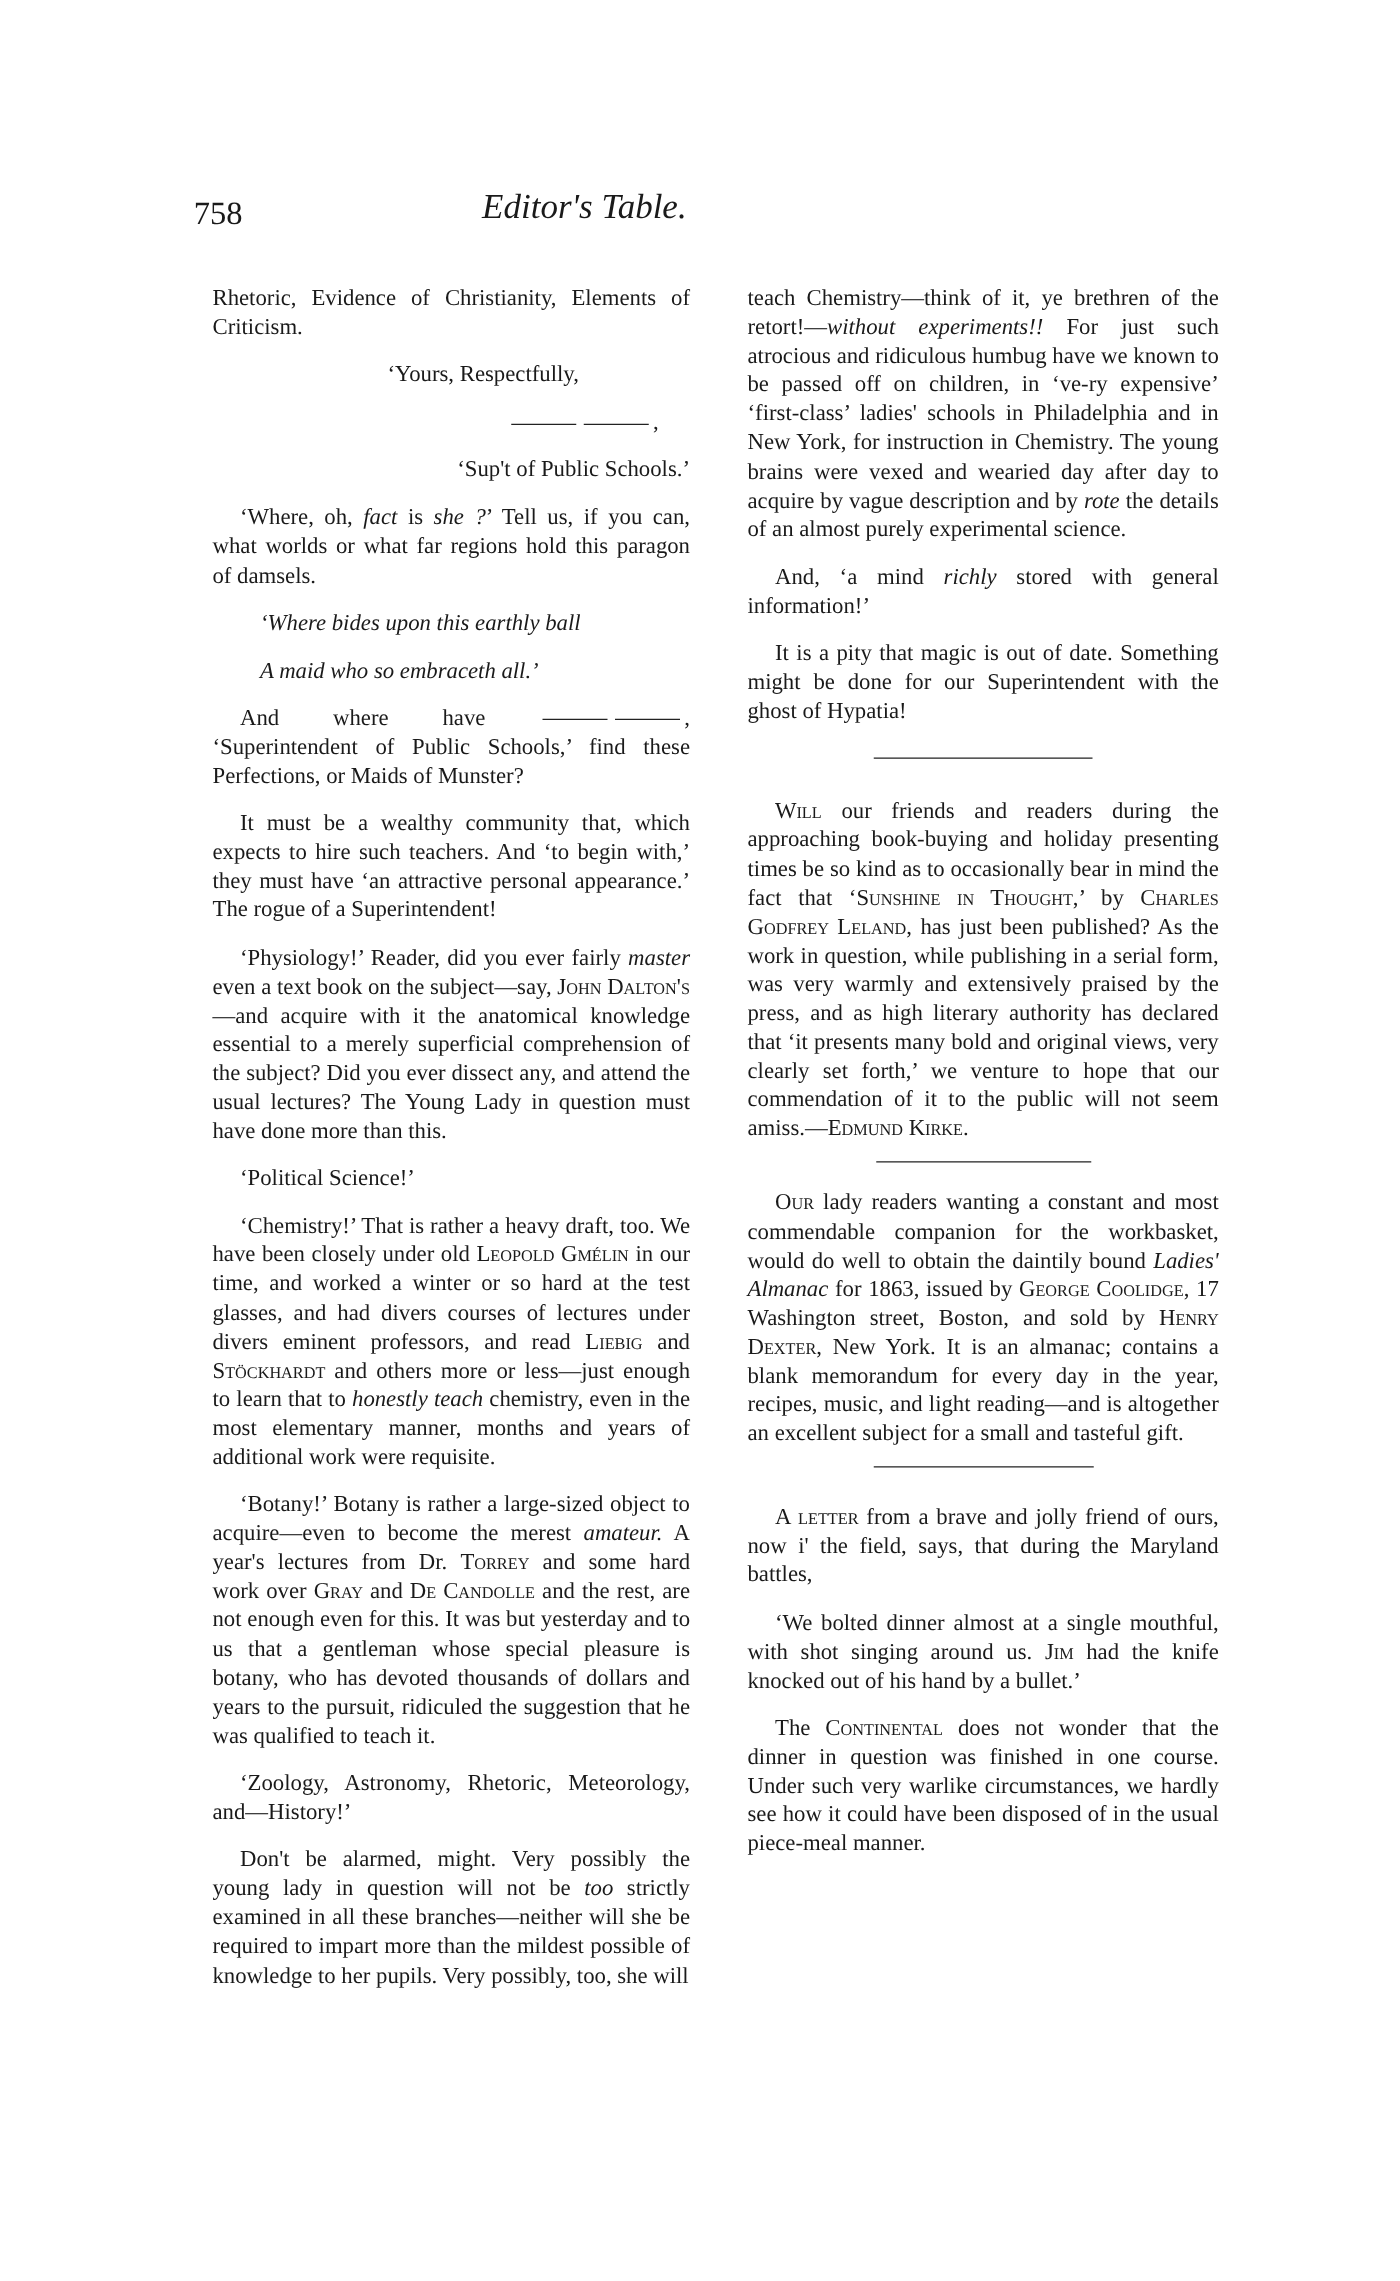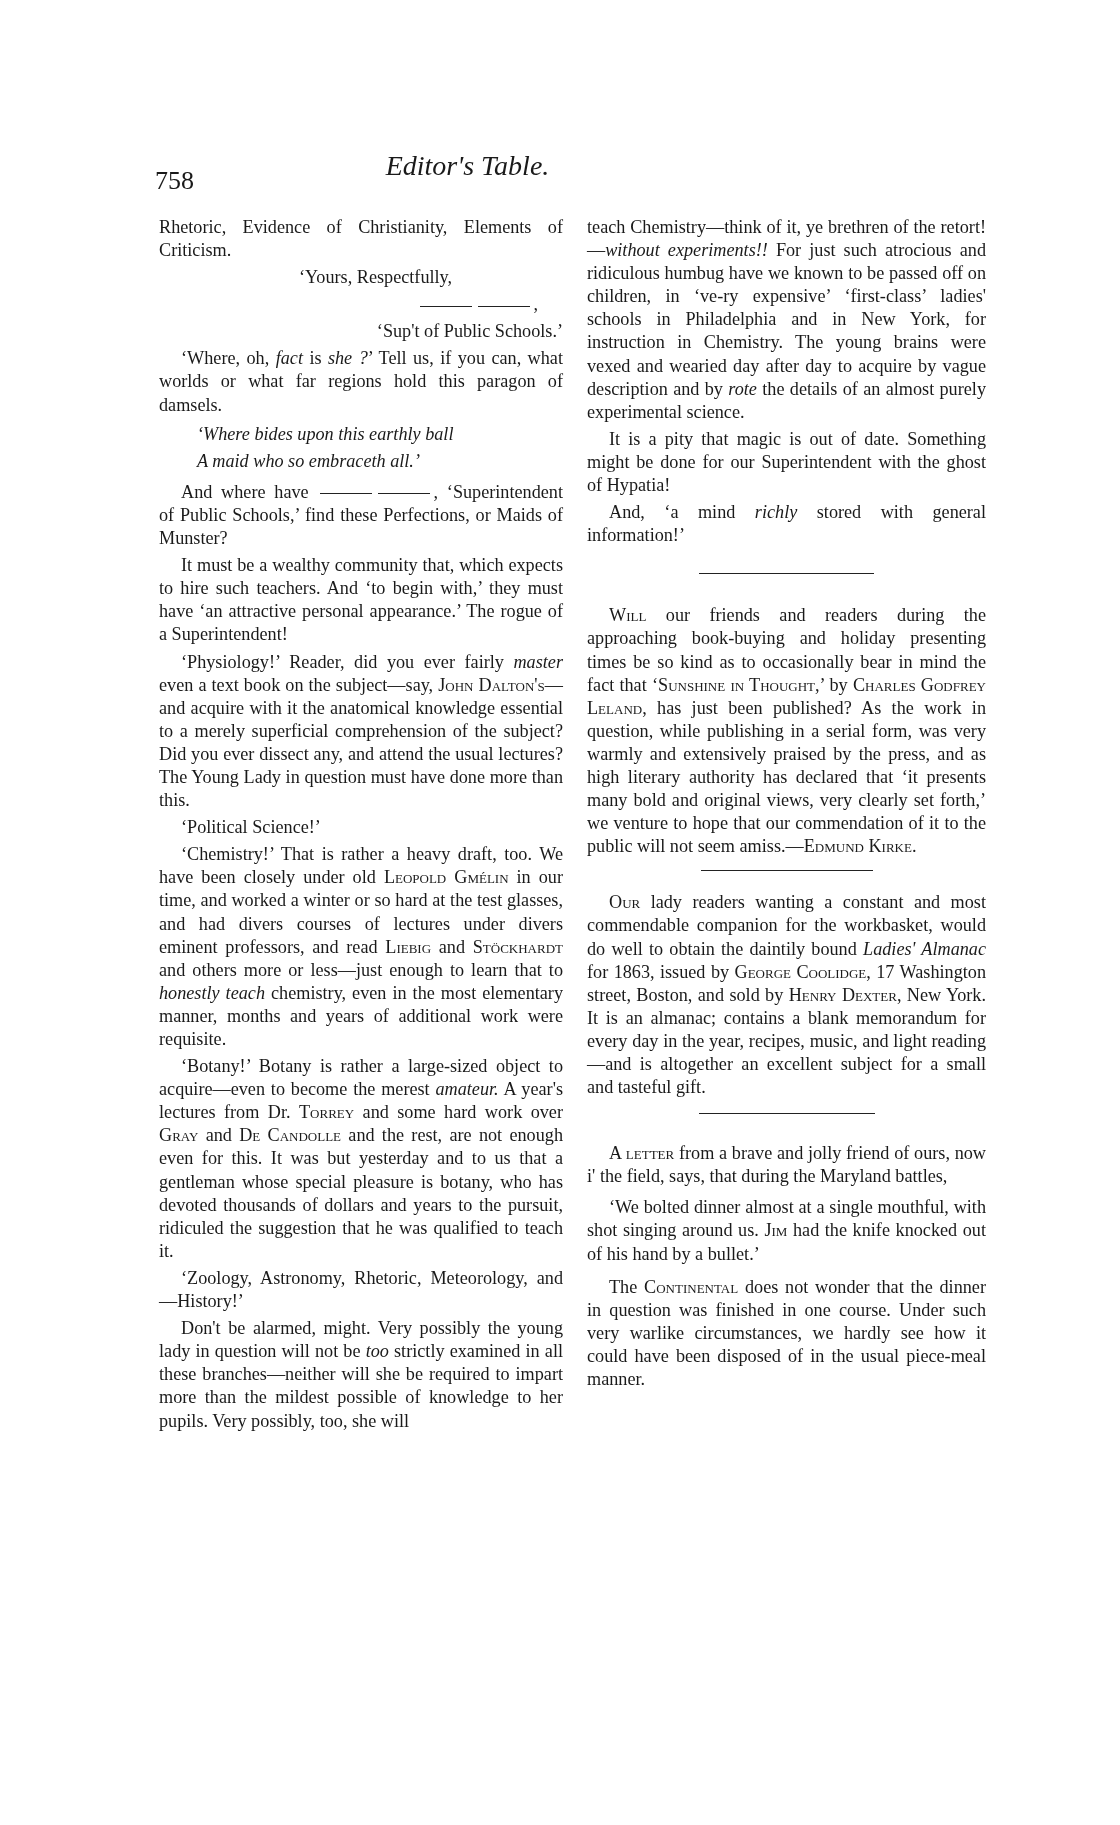--- a/index.html
+++ b/index.html
@@ -1,24 +1,24 @@
 <!DOCTYPE html>
 <html><head>
 <meta charset="utf-8">
 <style>
   html, body { margin: 0; padding: 0; background: #ffffff; }
   body { width: 1120px; height: 1825px; position: relative; overflow: hidden;
          font-family: "Liberation Serif", "DejaVu Serif", serif; color: #1a1a1a; }
-  .page-number { position: absolute; left: 155px; top: 166px; font-size: 26px; }
+  .page-number { position: absolute; left: 155px; top: 156px; font-size: 26px; }
   .running-head { position: absolute; left: 0; width: 895px; top: 150px; text-align: center;
                   font-size: 28px; font-style: italic; padding-left: 40px; box-sizing: border-box; }
   .col { position: absolute; top: 212px; font-size: 18.2px; line-height: 23.1px; text-align: justify; hyphens: manual; }
   .col-left { left: 155px; width: 412px; }
   .col-right { left: 583px; width: 407px; }
-  .col p { margin: 4px; text-indent: 22px; }
+  .col p { margin: 15px; text-indent: 22px; }
   .col p.noindent { text-indent: 0; }
   .col p.right { text-align: right; text-indent: 0; }
   .col p.sig1 { text-indent: 0; padding-left: 140px; text-align: left; }
   .col p.dashes { text-align: right; text-indent: 0; padding-right: 25px; height: 23px; line-height: 23px; }
   .verse { margin: 6px 0 8px 0; }
   .verse p { text-indent: 0; padding-left: 38px; text-align: left; font-style: italic; }
   .verse p.v2 { padding-left: 38px; }
   .rule { width: 175px; border-top: 1.5px solid #222; margin: 26px auto 30px auto; }
   .rule.r2 { margin: 12px auto 20px auto; width: 172px; }
   .rule.r3 { margin: 14px auto 28px auto; width: 176px; }
@@ -49,22 +49,22 @@
   <p><span>‘Physiology!’ Reader, did you ever fairly </span><i>master</i><span> even a text book on the subject—say, </span><span class="sc">John Dalton's</span><span>—and acquire with it the anatomical knowledge essential to a merely superficial comprehension of the subject? Did you ever dissect any, and attend the usual lectures? The Young Lady in question must have done more than this.</span></p>
   <p>‘Political Science!’</p>
   <p><span>‘Chemistry!’ That is rather a heavy draft, too. We have been closely under old </span><span class="sc">Leopold Gmélin</span><span> in our time, and worked a winter or so hard at the test glasses, and had divers courses of lectures under divers eminent professors, and read </span><span class="sc">Liebig</span><span> and </span><span class="sc">Stöckhardt</span><span> and others more or less—just enough to learn that to </span><i>honestly teach</i><span> chemistry, even in the most elementary manner, months and years of additional work were requisite.</span></p>
   <p><span>‘Botany!’ Botany is rather a large-sized object to acquire—even to become the merest </span><i>amateur.</i><span> A year's lectures from Dr. </span><span class="sc">Torrey</span><span> and some hard work over </span><span class="sc">Gray</span><span> and </span><span class="sc">De Candolle</span><span> and the rest, are not enough even for this. It was but yesterday and to us that a gentleman whose special pleasure is botany, who has devoted thousands of dollars and years to the pursuit, ridiculed the suggestion that he was qualified to teach it.</span></p>
   <p>‘Zoology, Astronomy, Rhetoric, Meteorology, and—History!’</p>
   <p><span>Don't be alarmed, might. Very possibly the young lady in question will not be </span><i>too</i><span> strictly examined in all these branches—neither will she be required to impart more than the mildest possible of knowledge to her pupils. Very possibly, too, she will</span></p>
 </div>
 
 <div class="col col-right">
   <p class="noindent"><span>teach Chemistry—think of it, ye brethren of the retort!—</span><i>without experiments!!</i><span> For just such atrocious and ridiculous humbug have we known to be passed off on children, in ‘ve-ry expensive’ ‘first-class’ ladies' schools in Philadelphia and in New York, for instruction in Chemistry. The young brains were vexed and wearied day after day to acquire by vague description and by </span><i>rote</i><span> the details of an almost purely experimental science.</span></p>
+  <p><span>And, ‘a mind </span><i>richly</i><span> stored with general information!’</span></p>
   <p>It is a pity that magic is out of date. Something might be done for our Superintendent with the ghost of Hypatia!</p>
-  <p><span>And, ‘a mind </span><i>richly</i><span> stored with general information!’</span></p>
   <div class="rule"></div>
   <p><span class="sc">Will</span><span> our friends and readers during the approaching book-buying and holiday presenting times be so kind as to occasionally bear in mind the fact that ‘</span><span class="sc">Sunshine in Thought</span><span>,’ by </span><span class="sc">Charles Godfrey Leland</span><span>, has just been published? As the work in question, while publishing in a serial form, was very warmly and extensively praised by the press, and as high literary authority has declared that ‘it presents many bold and original views, very clearly set forth,’ we venture to hope that our commendation of it to the public will not seem amiss.—</span><span class="sc">Edmund Kirke.</span></p>
   <div class="rule r2"></div>
   <p><span class="sc">Our</span><span> lady readers wanting a constant and most commendable companion for the workbasket, would do well to obtain the daintily bound </span><i>Ladies' Almanac</i><span> for 1863, issued by </span><span class="sc">George Coolidge</span><span>, 17 Washington street, Boston, and sold by </span><span class="sc">Henry Dexter</span><span>, New York. It is an almanac; contains a blank memorandum for every day in the year, recipes, music, and light reading—and is altogether an excellent subject for a small and tasteful gift.</span></p>
   <div class="rule r3"></div>
   <p><span class="sc">A letter</span><span> from a brave and jolly friend of ours, now i' the field, says, that during the Maryland battles,</span></p>
   <div class="quote-block">
     <p><span>‘We bolted dinner almost at a single mouthful, with shot singing around us. </span><span class="sc">Jim</span><span> had the knife knocked out of his hand by a bullet.’</span></p>
   </div>
   <p><span>The </span><span class="sc">Continental</span><span> does not wonder that the dinner in question was finished in one course. Under such very warlike circumstances, we hardly see how it could have been disposed of in the usual piece-meal manner.</span></p>

